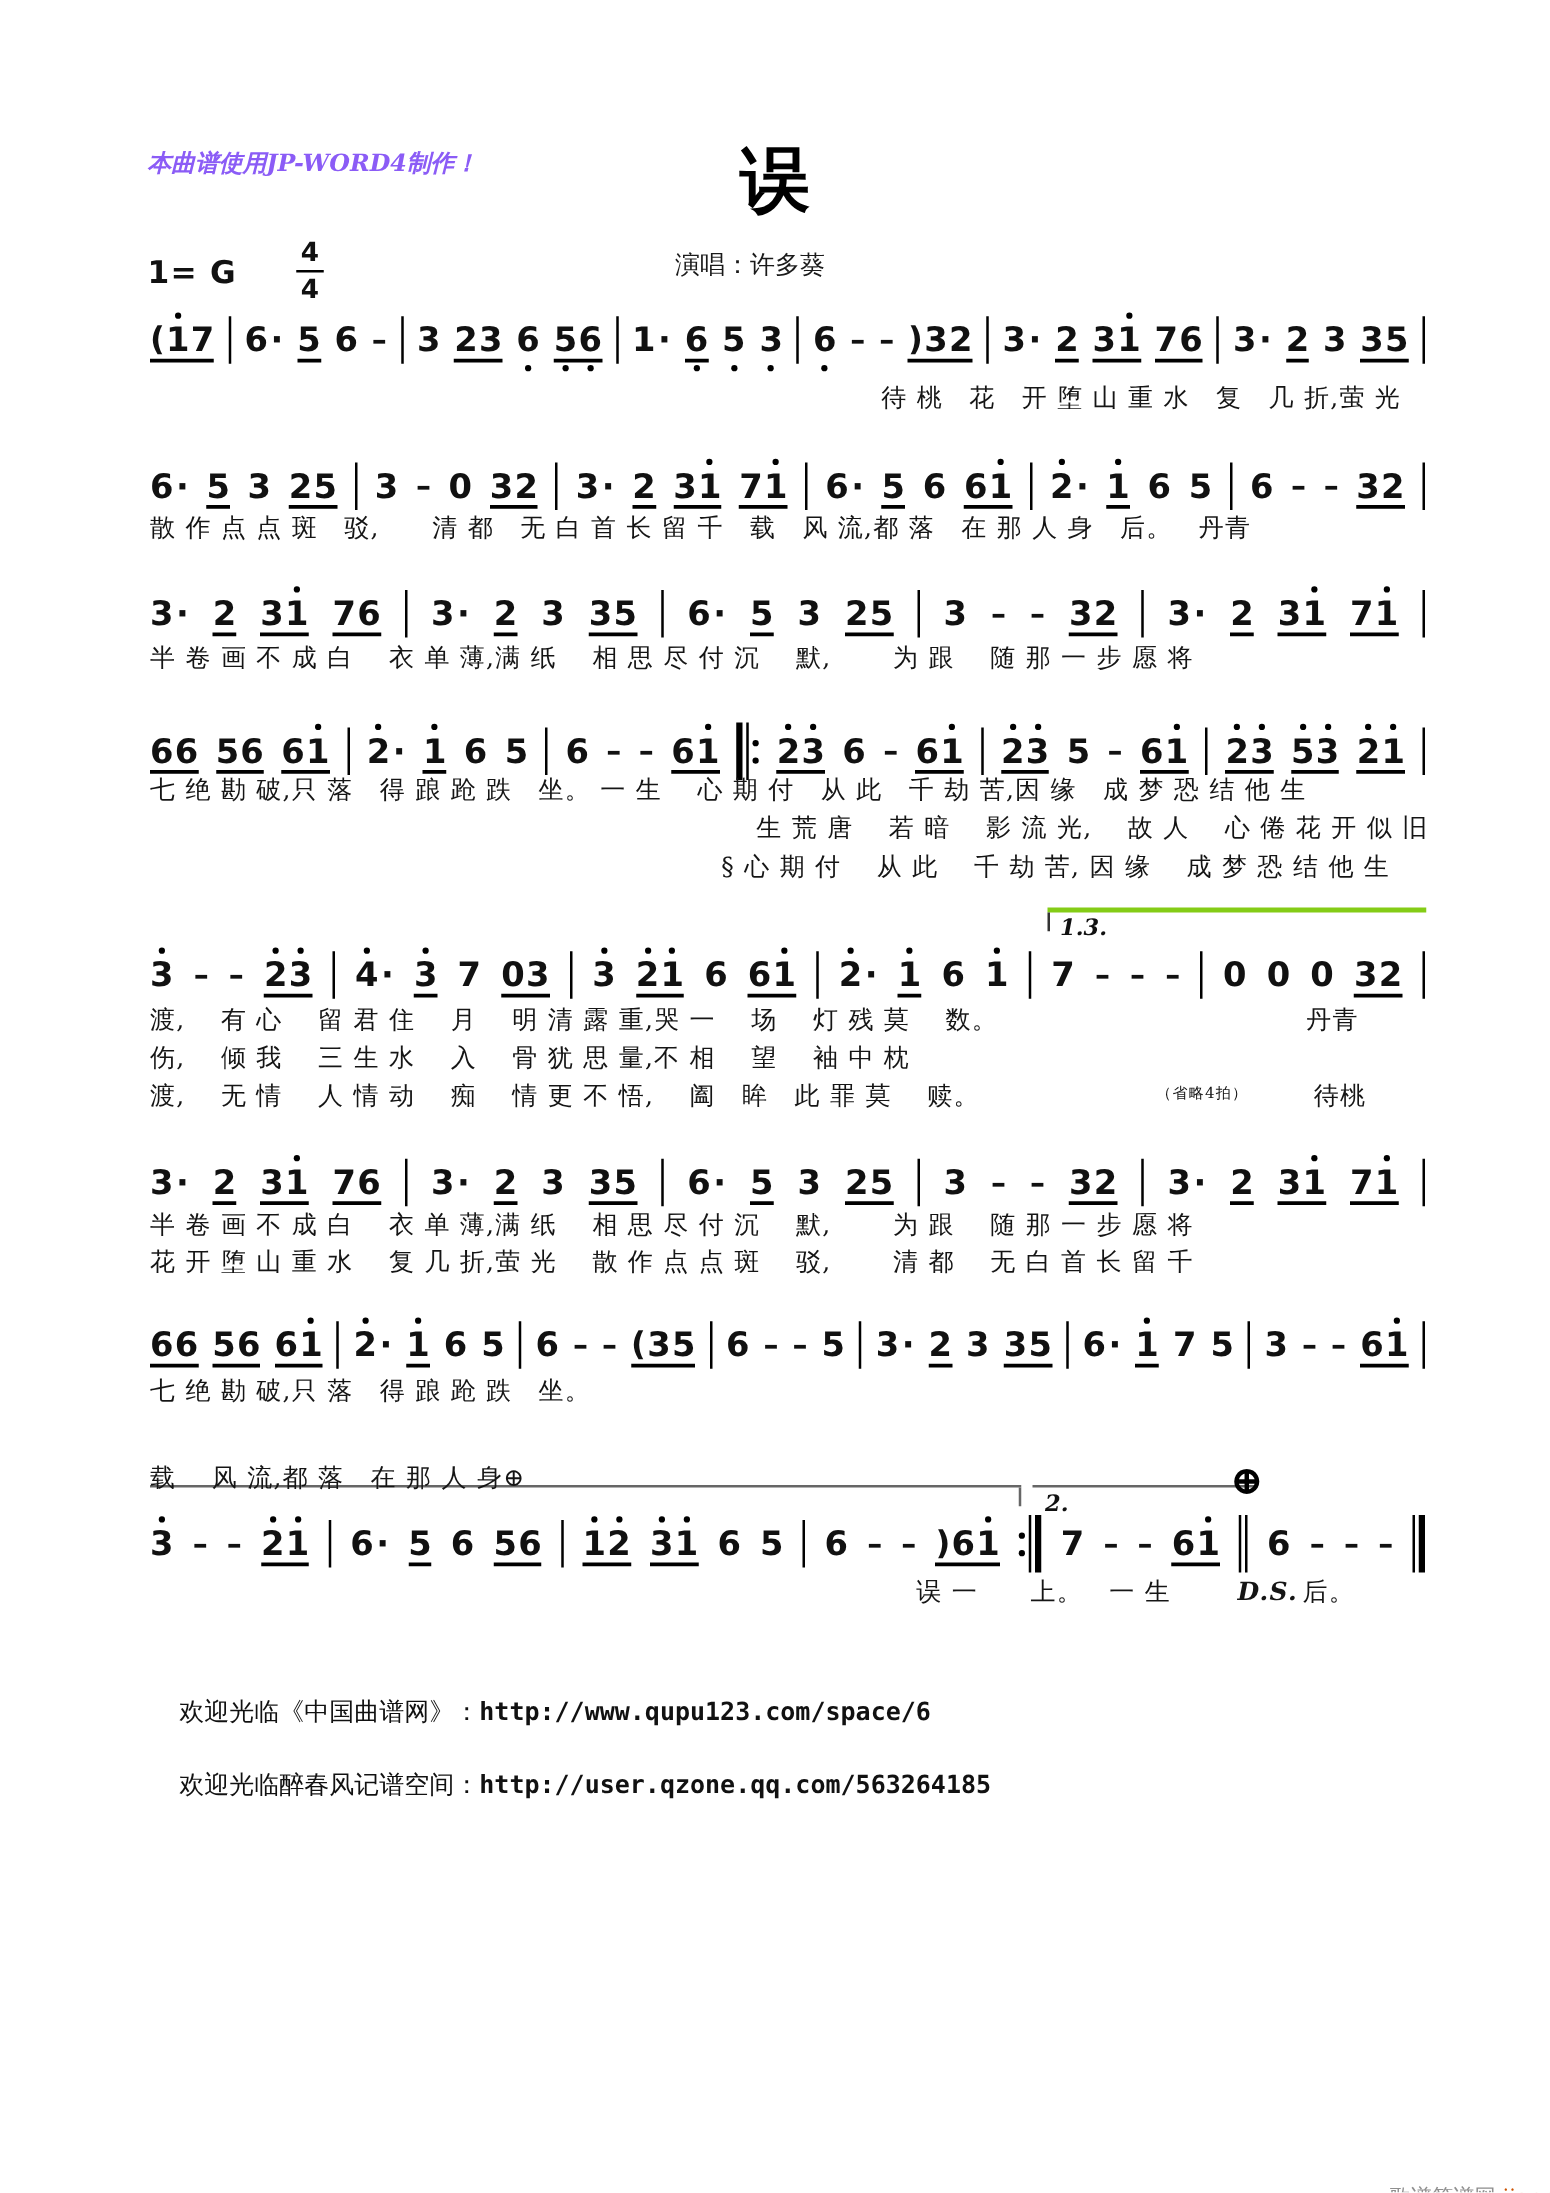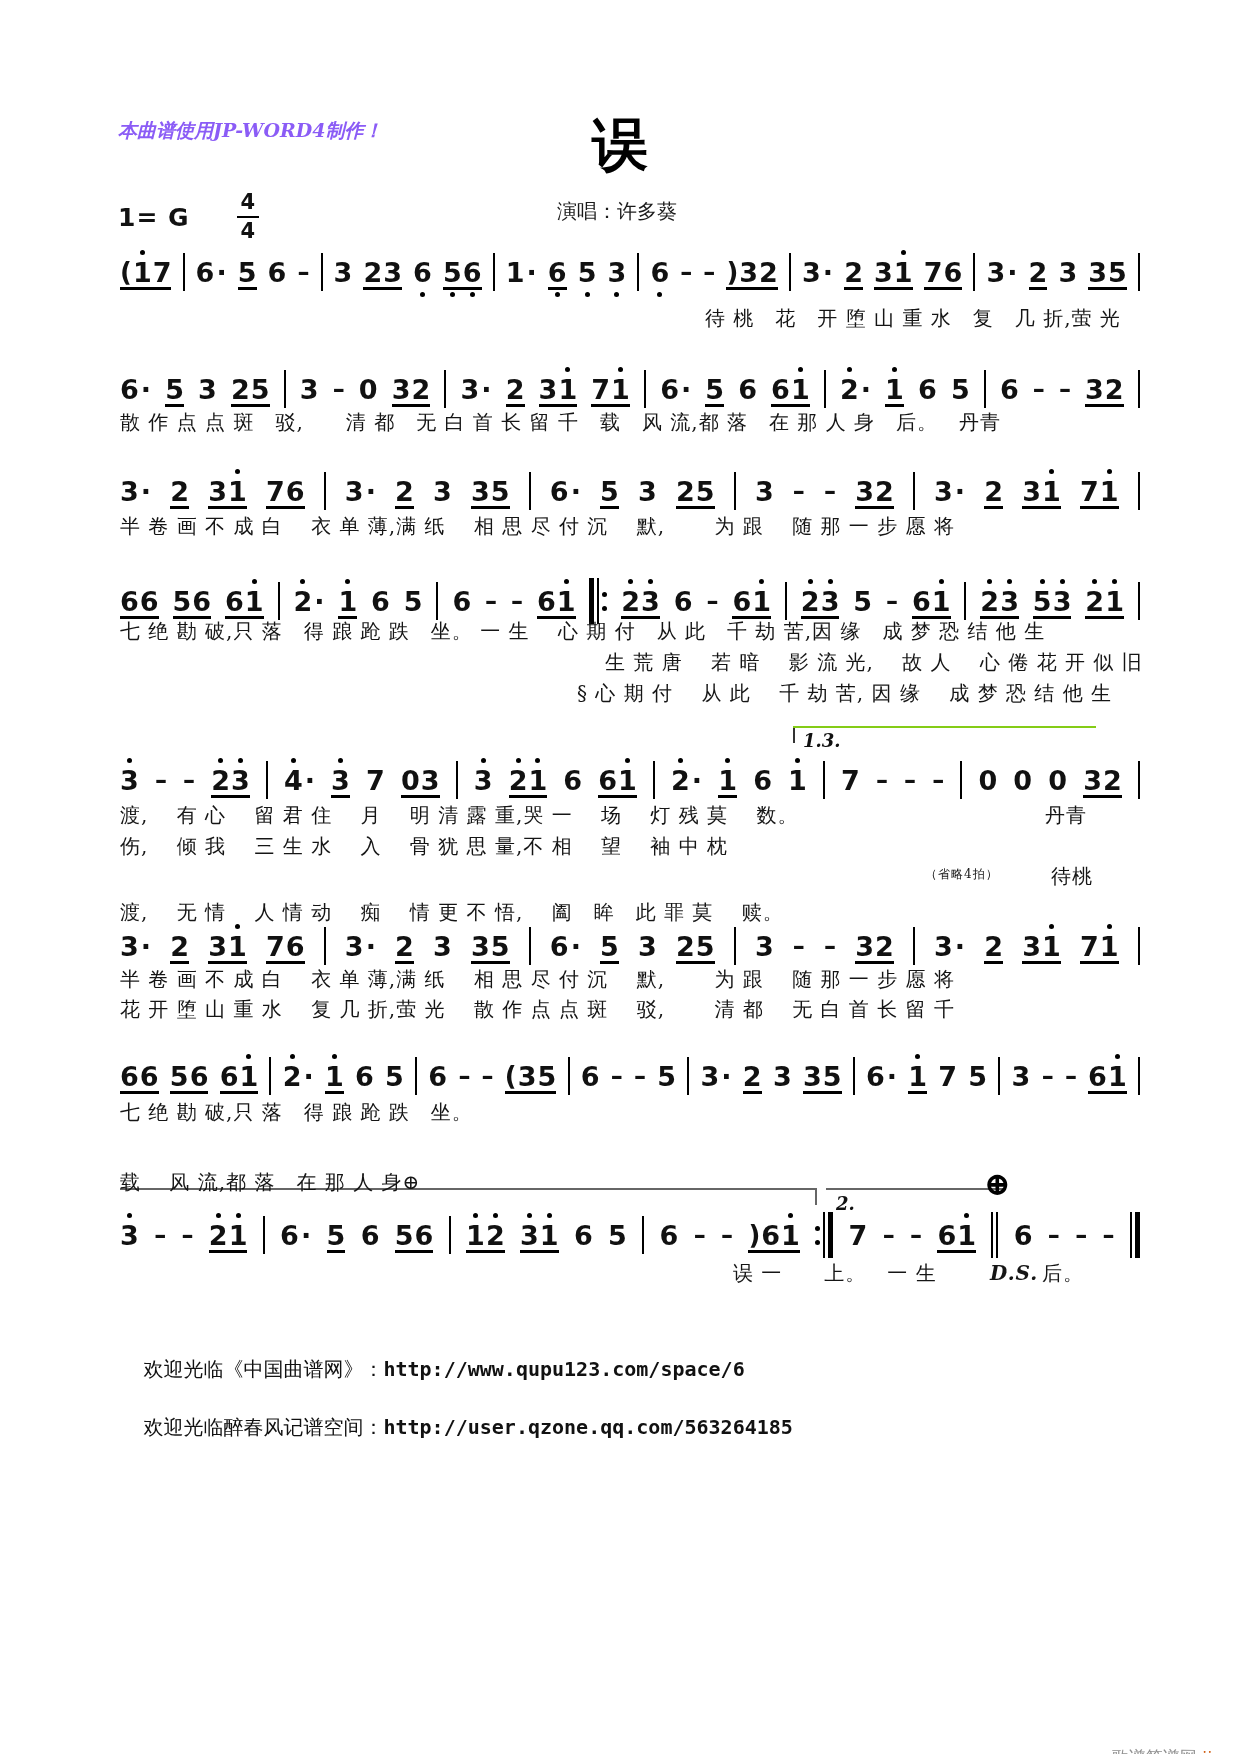--- a/index.html
+++ b/index.html
@@ -2,21 +2,21 @@
 <html><head>
 <meta charset="utf-8">
 <style>
   html,body{margin:0;padding:0;background:#ffffff;}
   .page{position:relative;width:1240px;height:1754px;background:#fff;margin:0 auto;overflow:hidden;
         font-family:"DejaVu Serif","Liberation Serif",serif;color:#111;}
 
   
   .made-with{position:absolute;left:118px;top:118px;font-style:italic;font-size:19px;font-weight:bold;color:#8b5cf6;}
   .song-title{position:absolute;left:0;right:0;top:116px;text-align:center;font-size:56px;font-weight:bold;color:#000;line-height:1;}
-  .singer{position:absolute;left:557px;top:198px;font-size:20px;color:#1a1a1a;}
+  .singer{position:absolute;left:540px;top:198px;font-size:20px;color:#1a1a1a;}
   .keysig{position:absolute;left:118px;top:192px;display:flex;align-items:center;font-family:"DejaVu Sans",sans-serif;gap:35px;}
   .keysig .kp{font-size:25px;font-weight:bold;letter-spacing:1px;}
   .frac{display:inline-flex;flex-direction:column;align-items:center;margin-left:12px;font-weight:bold;font-size:21px;line-height:1;}
   .frac .num{border-bottom:2.5px solid #000;padding:0 4px 3px;}
   .frac .den{padding-top:3px;}
   .credits{position:absolute;right:99px;top:150px;text-align:right;}
   .credit-row{display:flex;justify-content:flex-end;font-size:21px;line-height:30px;color:#1a1a1a;white-space:pre;}
   .credit-row .role{margin-left:14px;}
 
   
@@ -35,21 +35,21 @@
   .bthick{width:5px;height:46px;background:#000;}
   .bdots{display:inline-flex;flex-direction:column;gap:9px;}
   .bdot{width:5px;height:5px;border-radius:50%;background:#000;}
 
   
   .lyr{position:absolute;font-size:20px;line-height:1.25;color:#151515;white-space:pre;letter-spacing:1px;}
   .lyr.small{font-size:12px;top-margin:2px;}
   .lyr.ds{font-style:italic;font-weight:bold;}
 
   
-  .volta1{position:absolute;left:793px;top:726px;width:303px;border-top:2px solid #84cc16;}
+  .volta1{position:absolute;left:838px;top:726px;width:303px;border-top:4px solid #84cc16;}
   .volta1::before{content:"";position:absolute;left:0;top:0;width:2px;height:15px;background:#333;}
   .volta1 .vlabel{position:absolute;left:10px;top:2px;font-style:italic;font-size:18px;font-weight:bold;}
   .overlineA{position:absolute;left:120px;top:1188px;width:697px;border-top:2.5px solid #666;}
   .overlineA::after{content:"";position:absolute;right:0;top:0;width:2px;height:15px;background:#666;}
   .volta2line{position:absolute;left:826px;top:1188px;width:180px;border-top:2.5px solid #666;}
   .volta2line .vlabel{position:absolute;left:10px;top:3px;font-style:italic;font-size:18px;font-weight:bold;}
   .coda-top{position:absolute;left:984px;top:1168px;font-size:32px;font-weight:bold;color:#000;line-height:1;}
 
   
   .footer-line{position:absolute;left:118px;font-size:20px;white-space:pre;}
@@ -509,21 +509,21 @@
       </span>
       <span class="tok u">
         <span class="n">3</span>
         <span class="n">2</span>
       </span>
       <span class="bar"></span>
     </div>
     <div class="lyr" style="left: 120px; top: 803px;">渡,　 有 心　 留 君 住　 月　 明 清 露 重,哭 一　 场　 灯 残 莫　 数。</div>
     <div class="lyr" style="left: 1045px; top: 803px;">丹青</div>
     <div class="lyr" style="left: 120px; top: 834px;">伤,　 倾 我　 三 生 水　 入　 骨 犹 思 量,不 相　 望　 袖 中 枕</div>
-    <div class="lyr" style="left: 120px; top: 864px; margin-top: 36px;">渡,　 无 情　 人 情 动　 痴　 情 更 不 悟,　 阖　眸　此 罪 莫　 赎。</div>
+    <div class="lyr" style="left: 120px; top: 864px;">渡,　 无 情　 人 情 动　 痴　 情 更 不 悟,　 阖　眸　此 罪 莫　 赎。</div>
     <div class="lyr small" style="left: 925px; top: 867px;">（省略4拍）</div>
     <div class="lyr" style="left: 1051px; top: 864px;">待桃</div>
     <div class="notes" style="top: 924px;">
       <span class="tok">
         <span class="n">3</span>
         <span class="adot">·</span>
       </span>
       <span class="tok u">
         <span class="n">2</span>
       </span>

